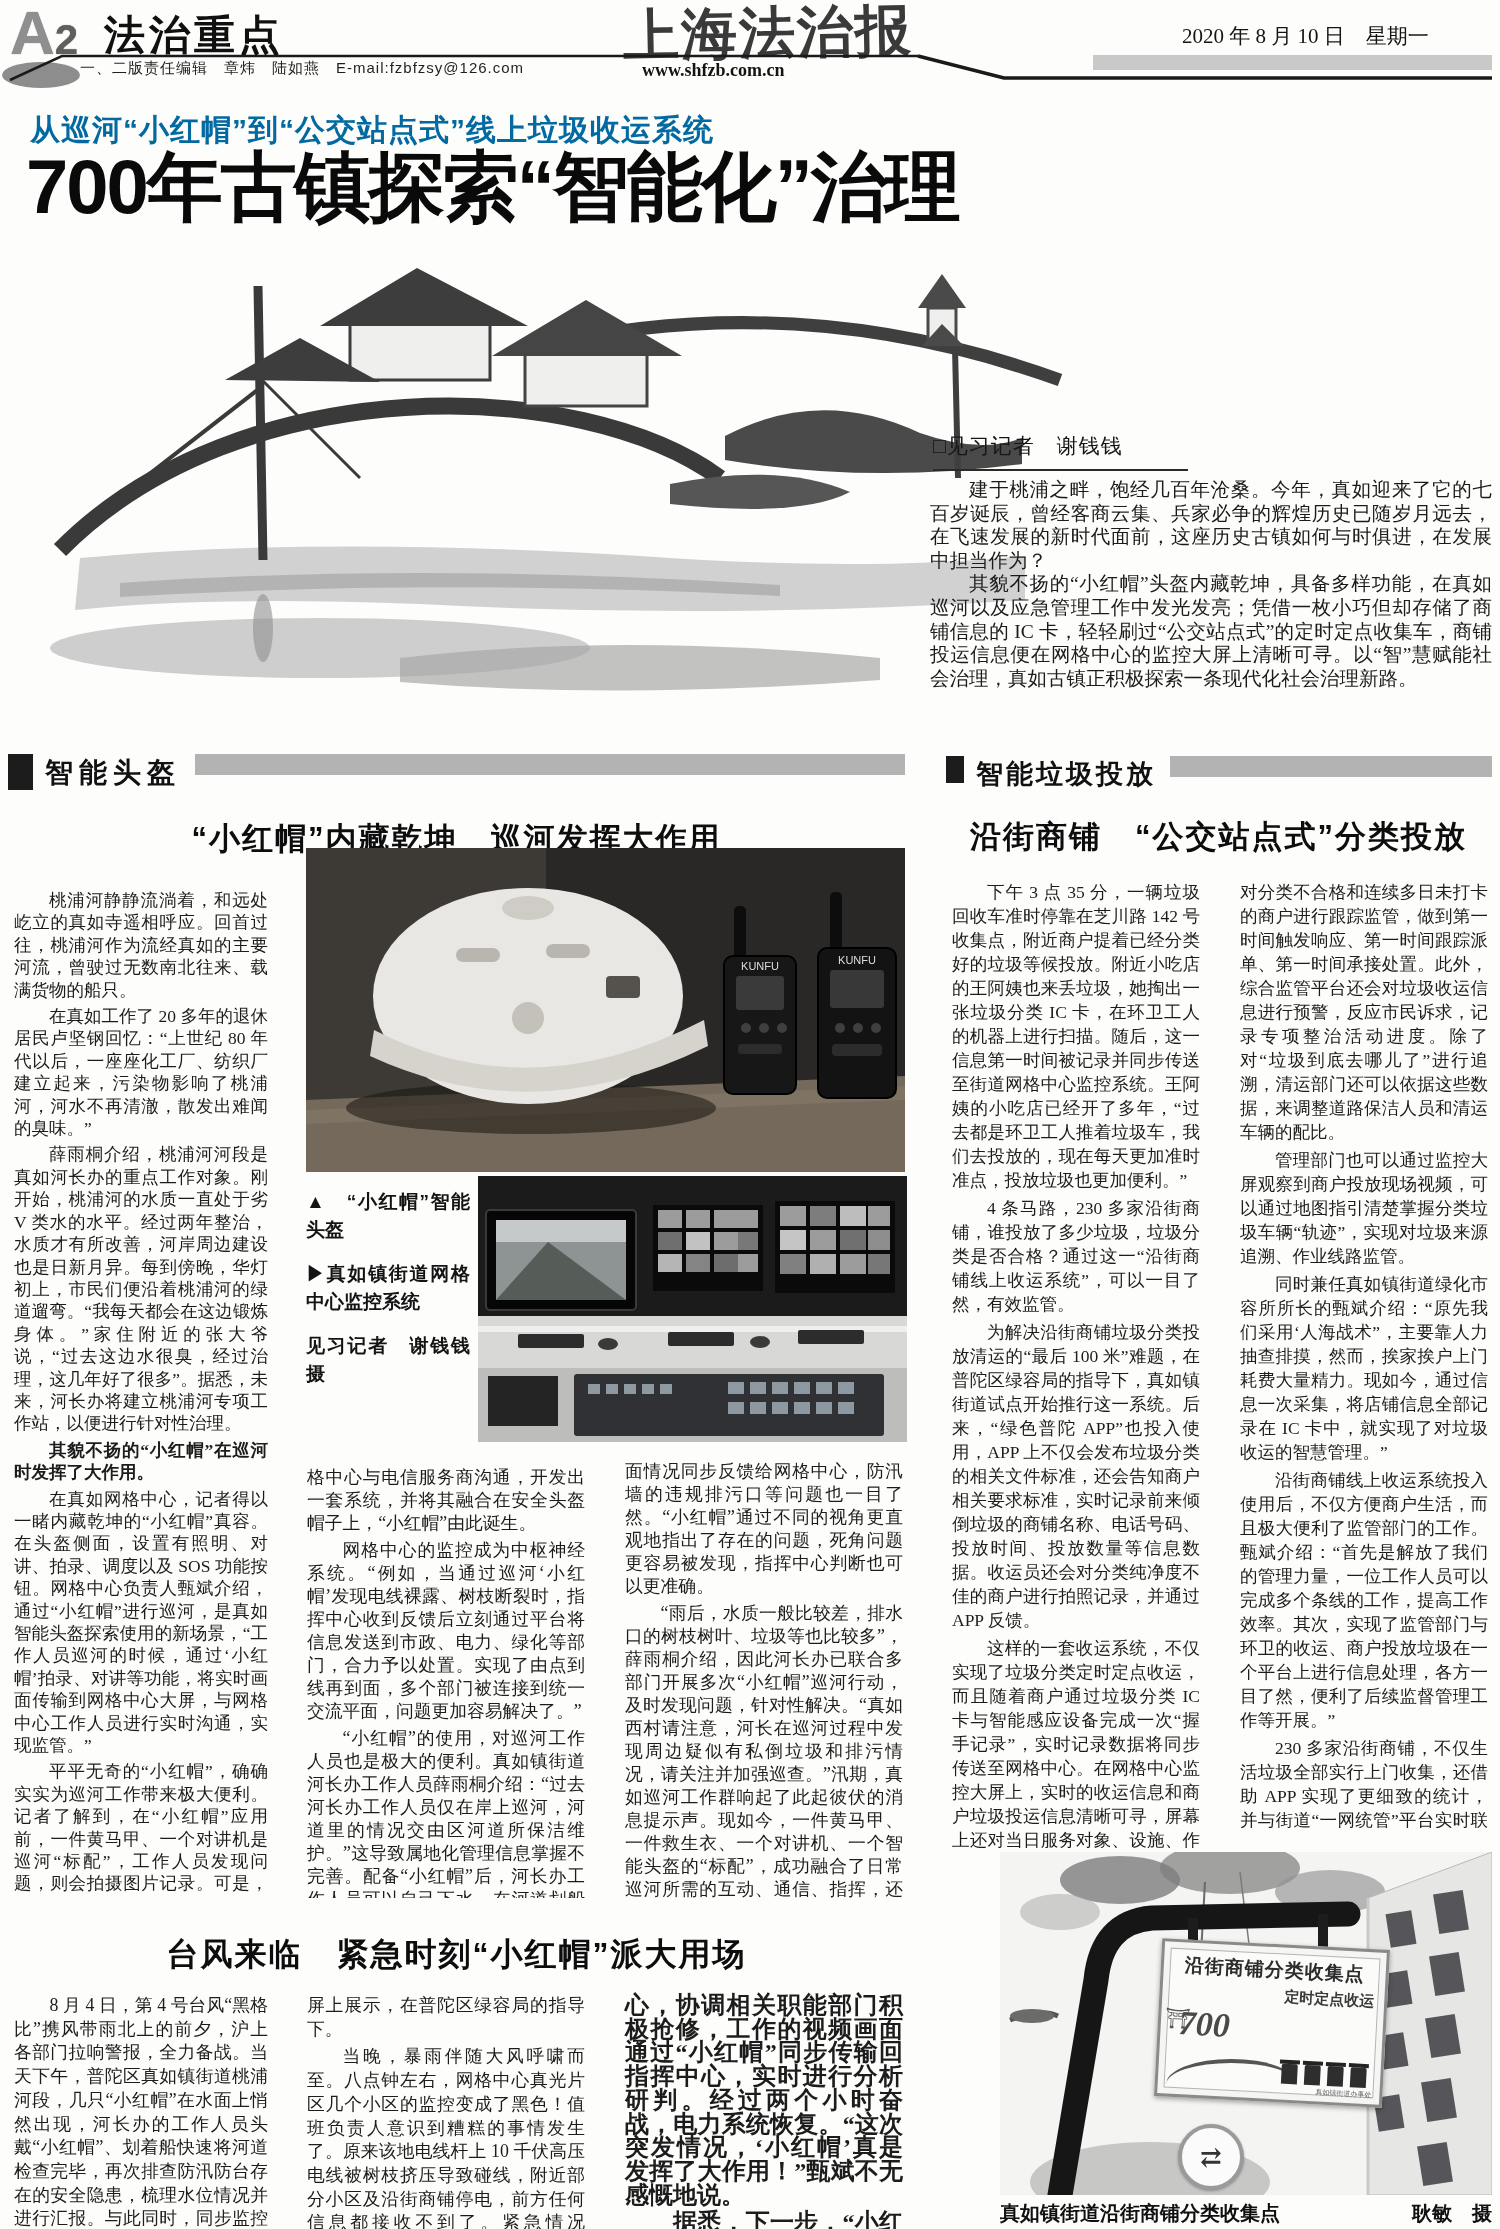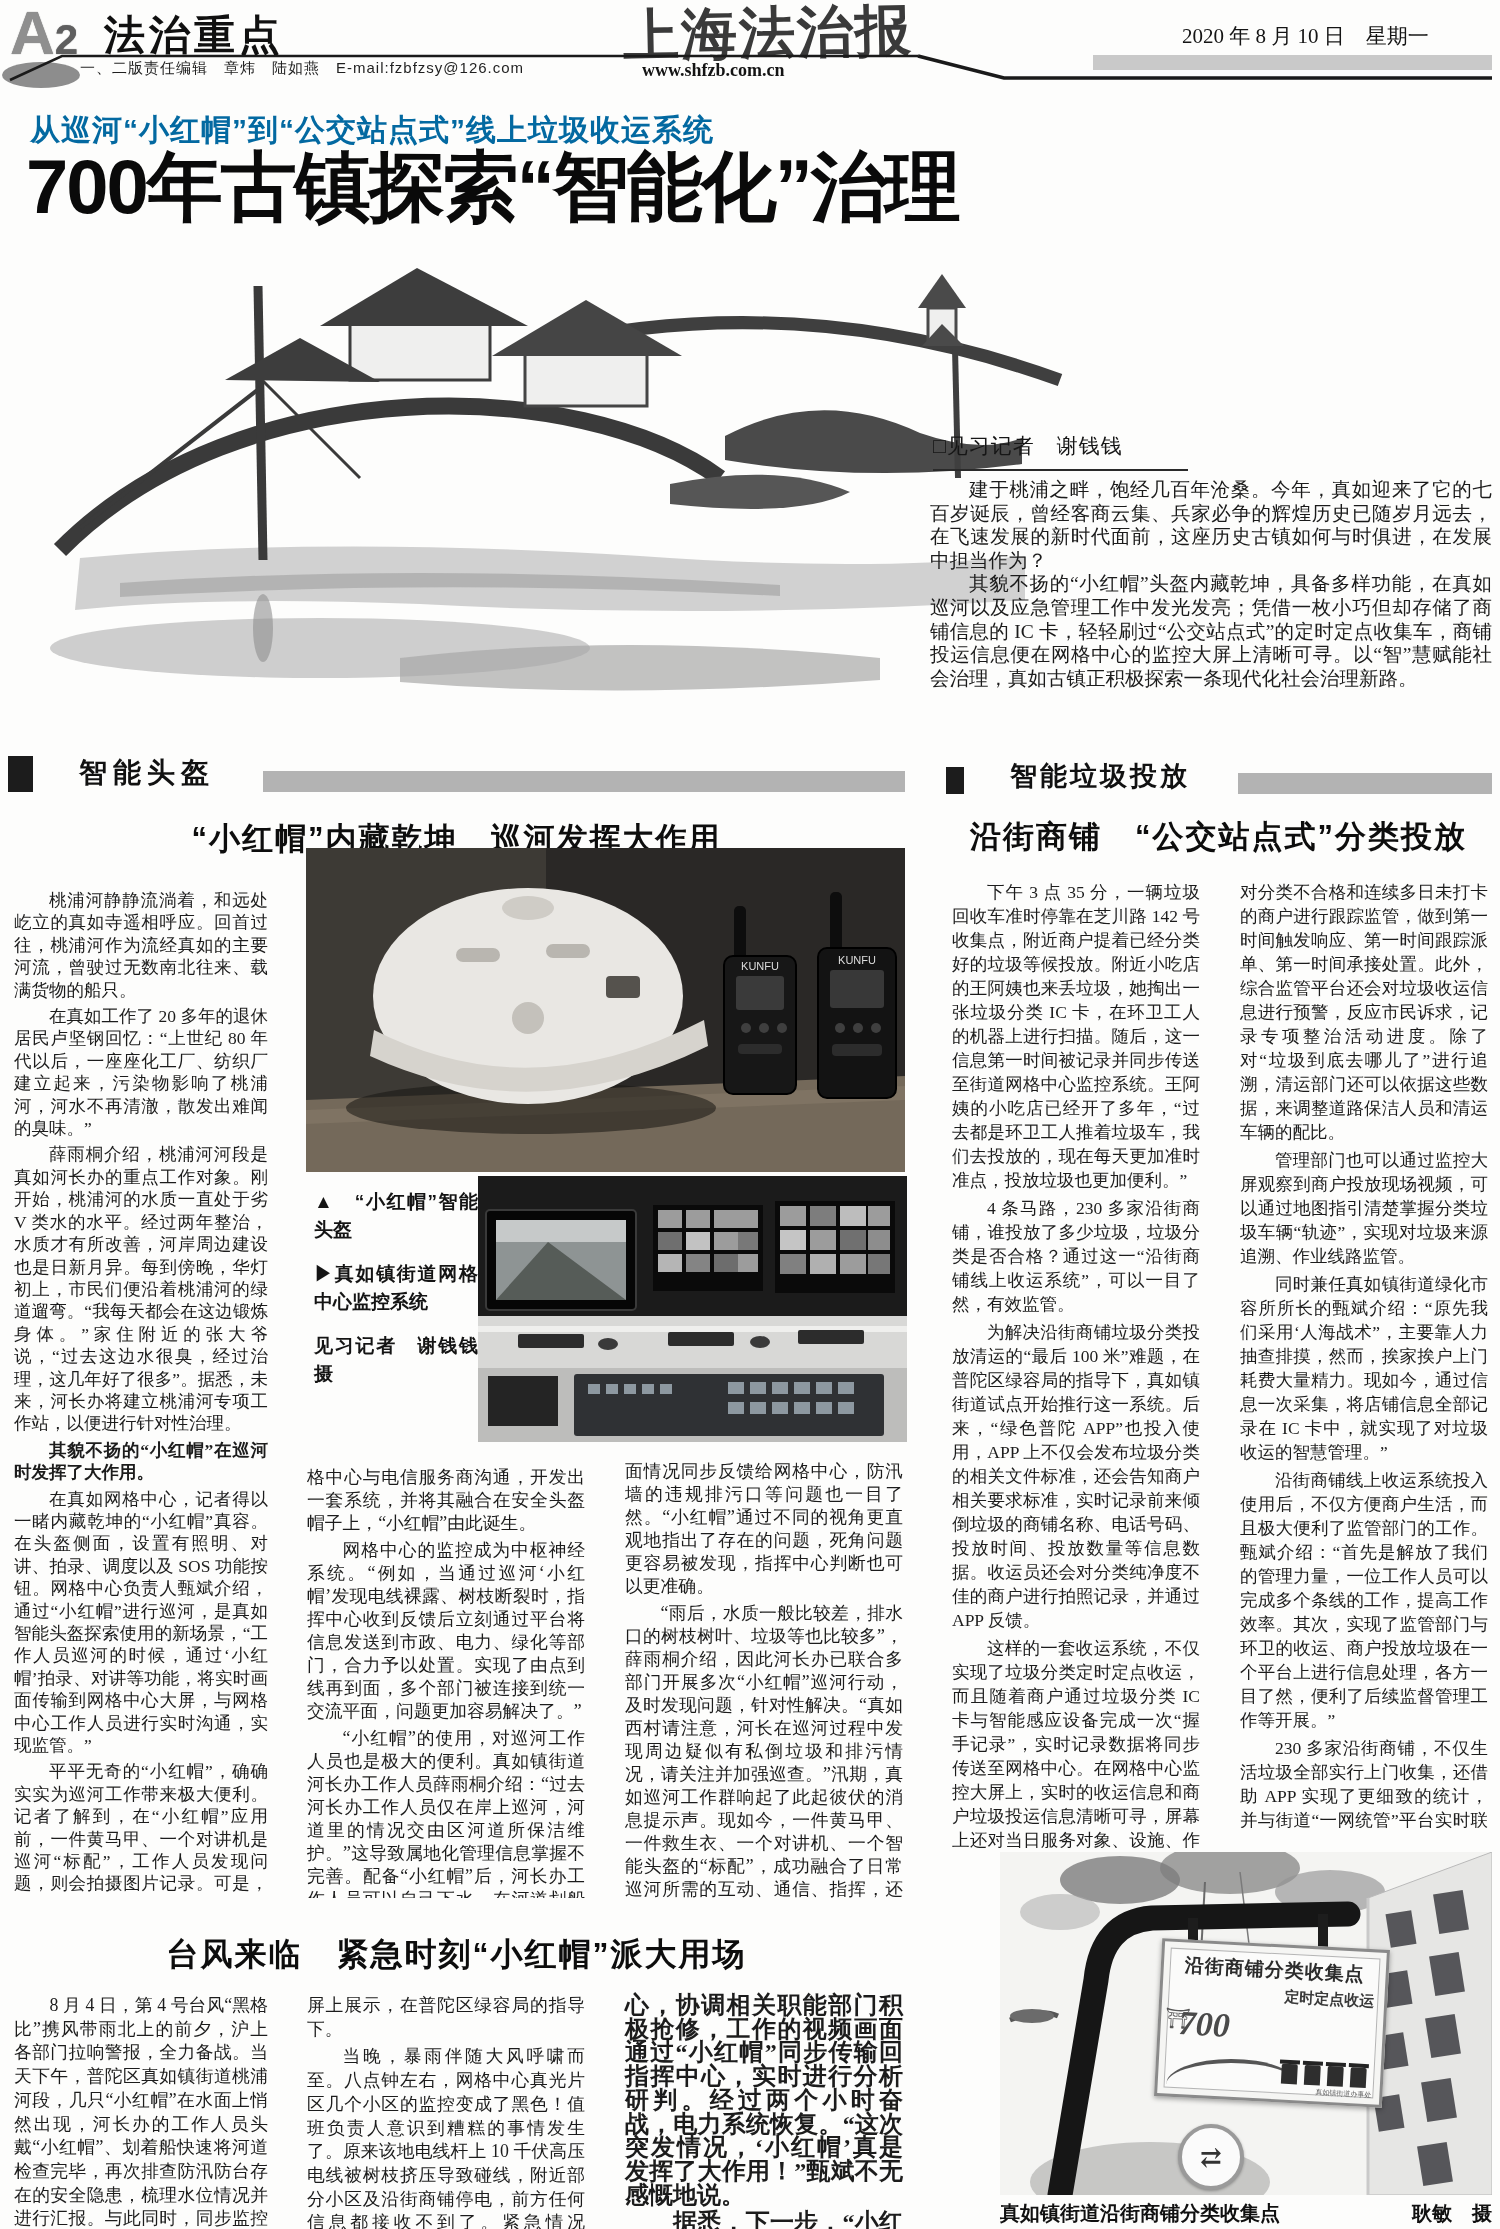--- a/index.html
+++ b/index.html
@@ -28,21 +28,21 @@
   .main-headline{left:26px;top:146px;width:990px;font-size:76px;font-weight:900;letter-spacing:-2px;
                  color:#0a0a0a;line-height:1.08;white-space:nowrap;}
 
   
   .byline{left:933px;top:432px;width:255px;font-size:21px;color:#161616;
           border-bottom:2px solid #2a2a2a;padding-bottom:9px;letter-spacing:1px;}
   .intro{left:930px;top:478px;width:562px;font-size:19.5px;line-height:23.6px;text-align:justify;}
   .intro .para{margin:0;}
 
   
-  .section-bar{display:flex;align-items:flex-end;height:38px;gap:34px;}
+  .section-bar{display:flex;align-items:flex-start;height:38px;}
   .bar-sq{width:25px;height:36px;background:#1c1c1c;flex:0 0 auto;}
   .bar-sq.small{width:18px;height:27px;}
   .bar-label{font-size:28px;font-weight:bold;letter-spacing:6px;color:#111;margin:0 14px 0 12px;white-space:nowrap;}
   .bar-line{flex:1;height:21px;background:#b3b3b3;}
 
   .subhead{position:absolute;text-align:center;font-weight:bold;color:#0d0d0d;letter-spacing:2px;margin-top:8px;}
   .subhead.l{left:8px;width:897px;top:810px;font-size:31px;}
   .subhead.r{left:945px;width:547px;top:808px;font-size:31px;}
   .subhead.storm{left:8px;width:897px;top:1925px;font-size:32px;}
 
@@ -63,21 +63,21 @@
   .scol2{left:303px;top:1990px;width:286px;height:239px;font-size:17.8px;line-height:23.7px;}
   .scol3{left:621px;top:1990px;width:286px;height:239px;font-size:24px;line-height:23.7px;font-weight:bold;}
 
   
   .photo{position:absolute;overflow:hidden;background:#777;}
   .helmet-photo{left:306px;top:848px;width:599px;height:324px;}
   .monitor-photo{left:478px;top:1176px;width:429px;height:266px;}
   .street-photo{left:1000px;top:1852px;width:492px;height:343px;background:#f3f3f2;}
 
   .caption-block{left:306px;top:1188px;width:164px;font-size:19px;font-weight:bold;
-                 line-height:28px;text-align:justify;font-family:"Liberation Sans",sans-serif;color:#141414;margin-left:8px;}
+                 line-height:28px;text-align:justify;font-family:"Liberation Sans",sans-serif;color:#141414;}
   .caption-block .li{margin:0 0 16px 0;}
   .street-caption{left:1000px;top:2200px;width:492px;display:flex;justify-content:space-between;
                   font-size:20px;font-weight:bold;font-family:"Liberation Sans",sans-serif;color:#101010;}
 
   
   .sign{position:absolute;left:158px;top:92px;width:222px;height:152px;transform:rotate(3deg);
         background:#f5f5f3;border:3px solid #8a8a8a;box-shadow:0 2px 5px rgba(0,0,0,.35);}
   .sign-inner{position:absolute;inset:6px;border:1px solid #b5b5b5;background:#fbfbfa;}
   .sign-l1{position:absolute;left:0;top:10px;width:100%;text-align:center;font-size:19px;font-weight:900;
            color:#2c2c2c;letter-spacing:1px;font-family:"Liberation Sans",sans-serif;}

